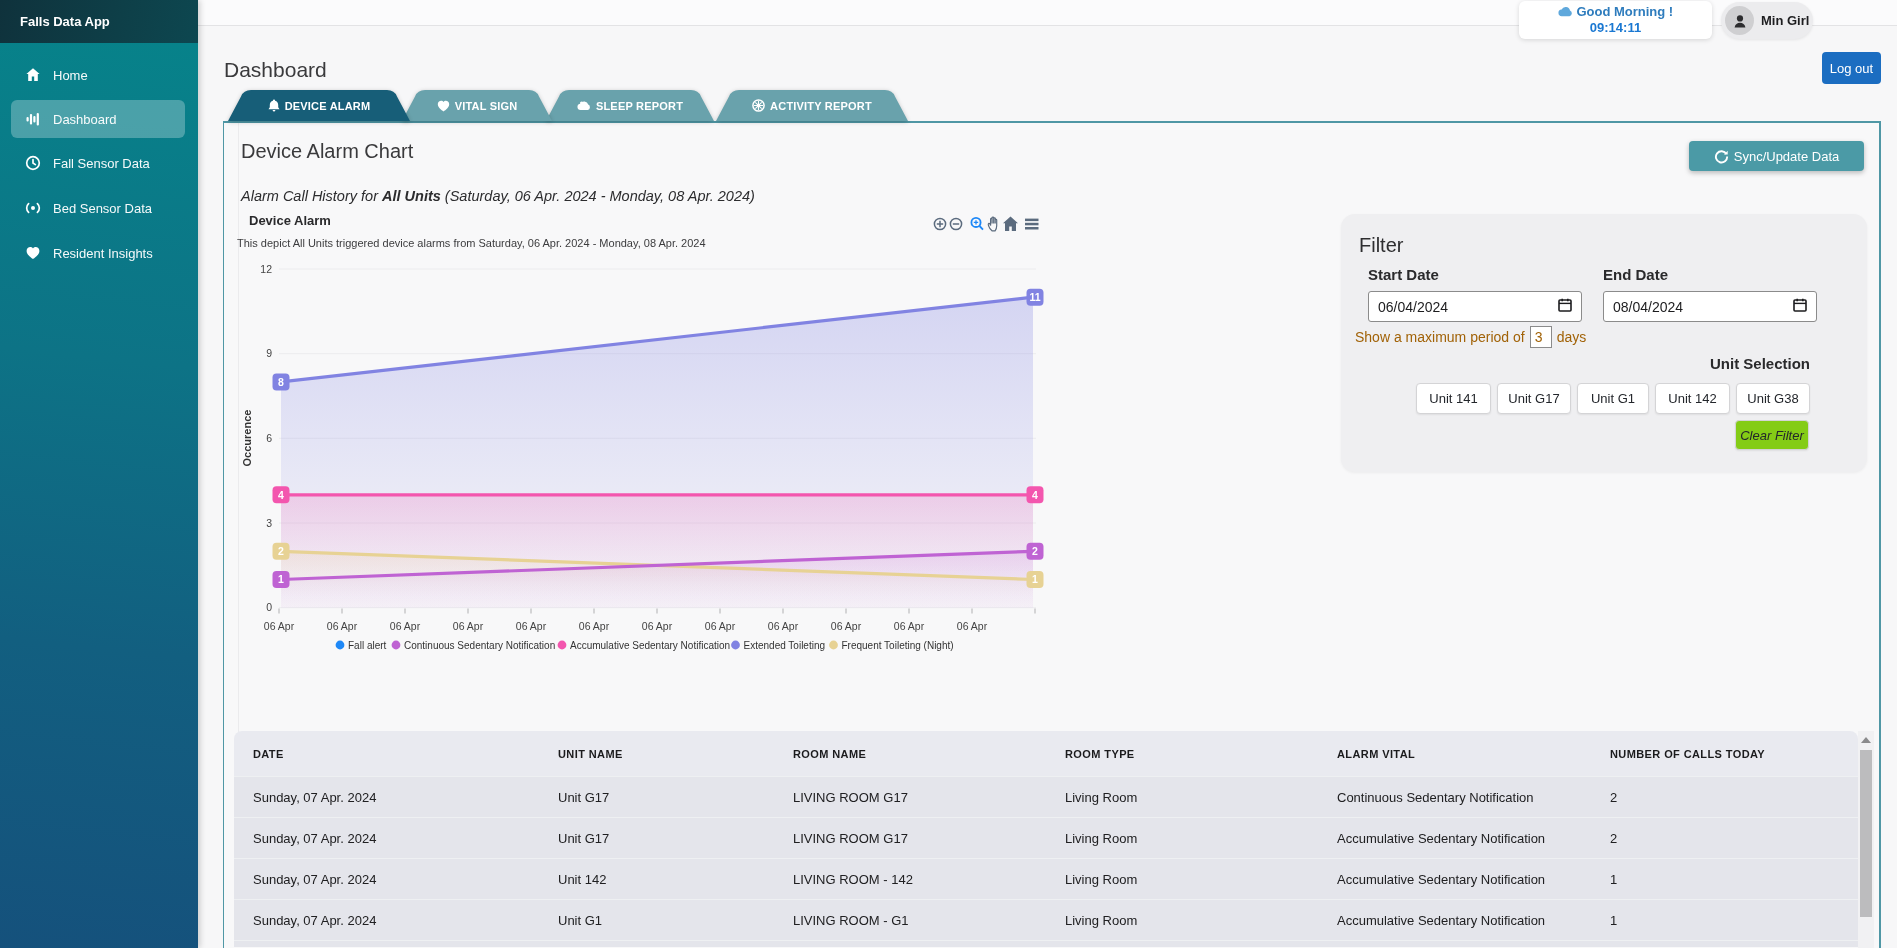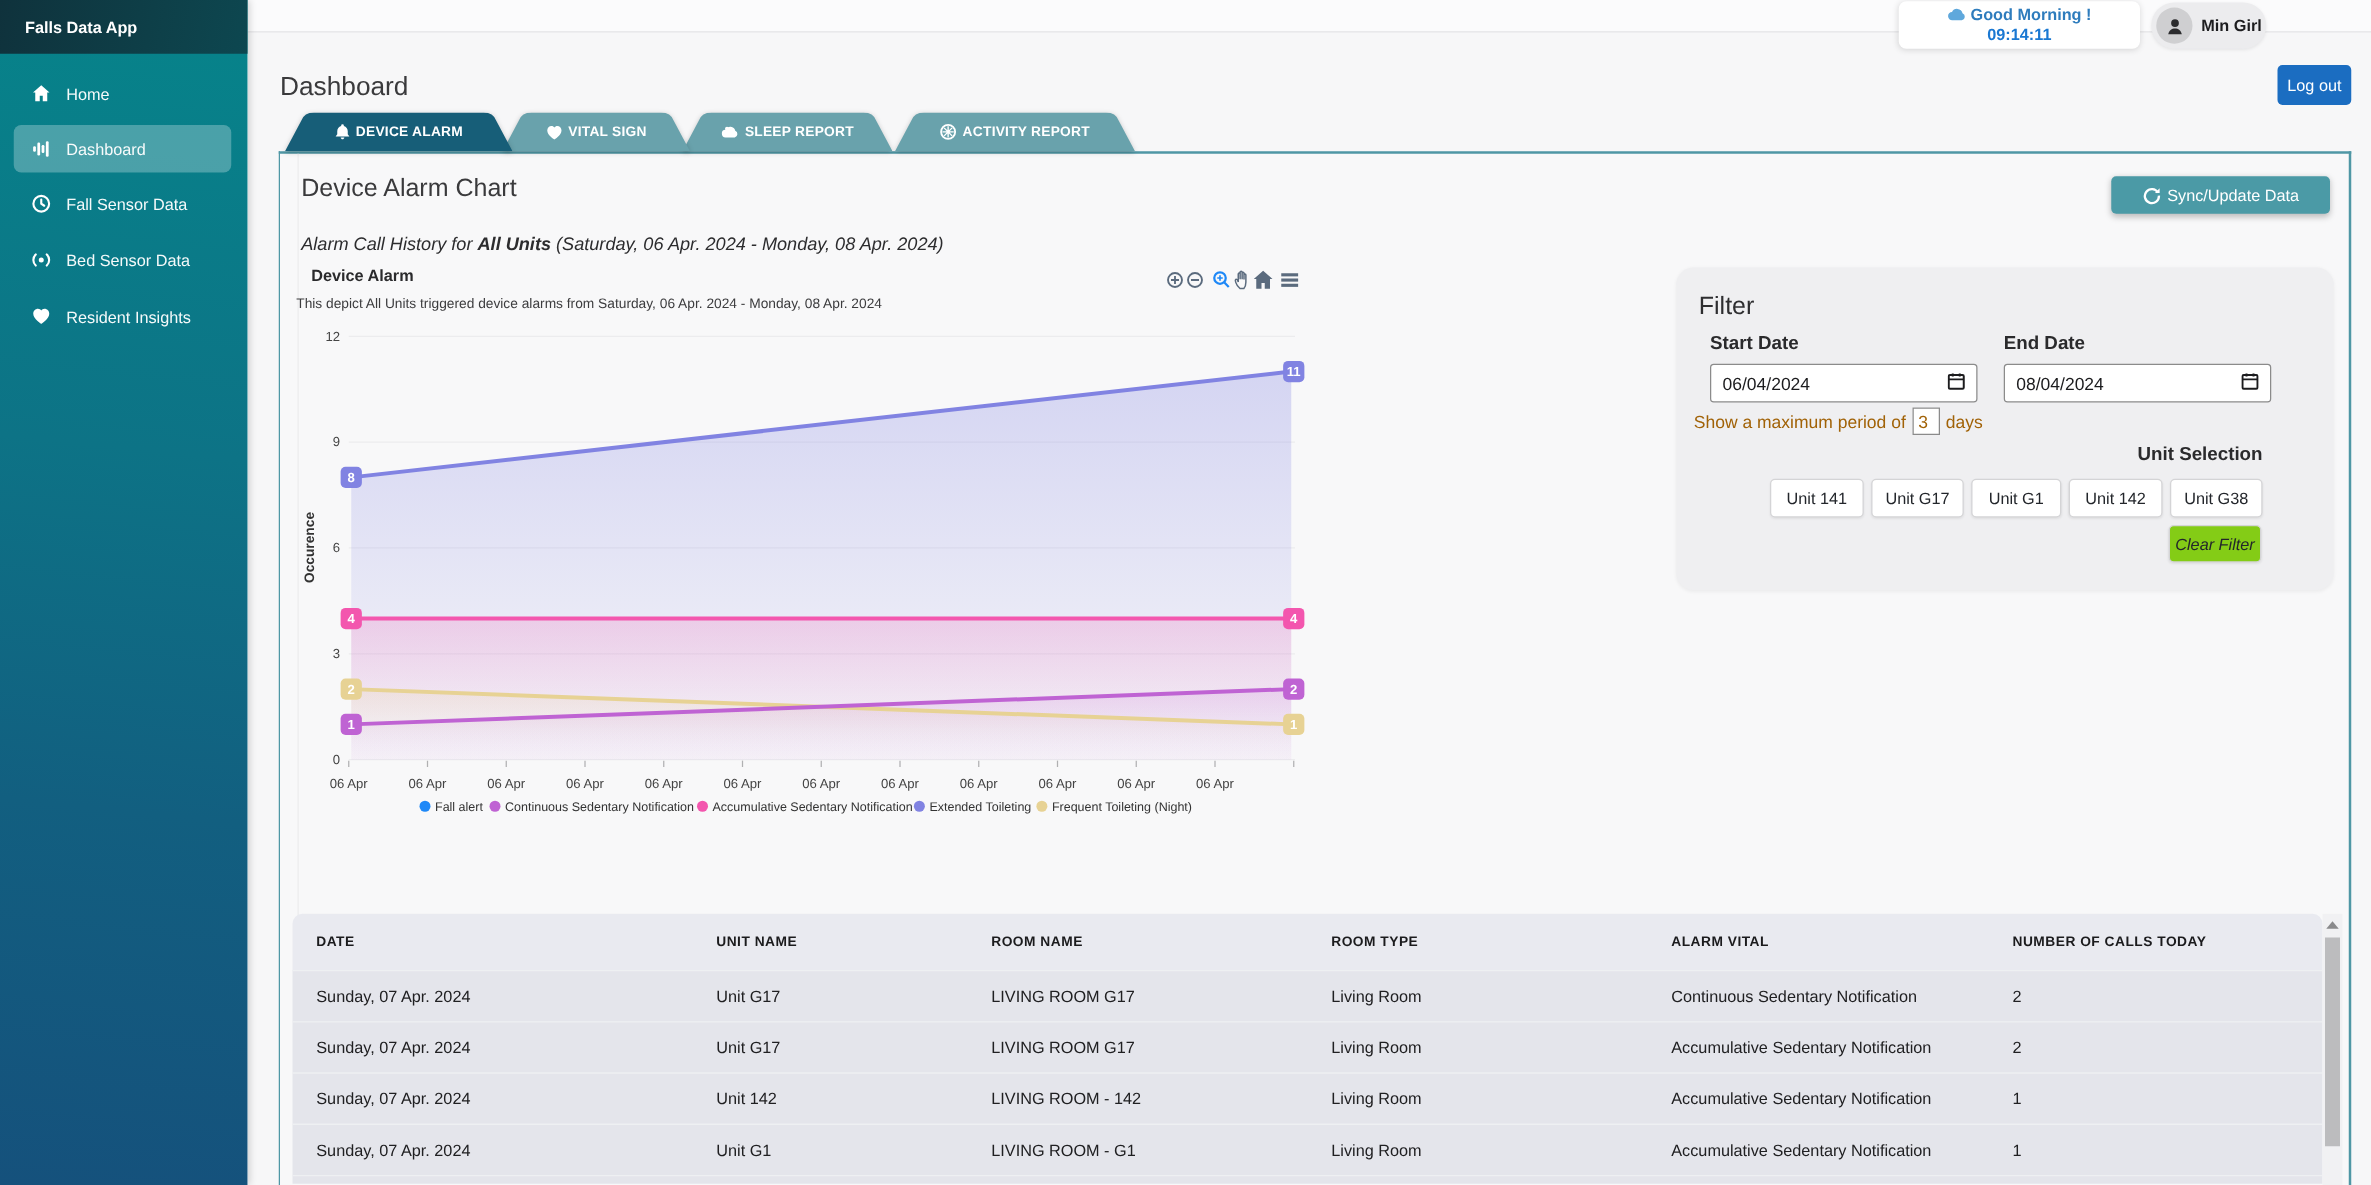--- a/index.html
+++ b/index.html
@@ -74,21 +74,21 @@
 .clear { position:absolute; left:394px; top:206px; width:74px; height:30px; background:#84cc16;
   border:1px solid #d4d4d6; border-radius:4px; font-size:13px; font-style:italic; color:#23262b;
   font-family:inherit; box-shadow:0 1px 2px rgba(0,0,0,.07); }
 
 
 .tbl { position:absolute; left:10px; top:608px; width:1624px; }
 .tbl .hd { height:45px; background:#e9eaf0; border-radius:8px 8px 0 0; position:relative; }
 .tbl .row { height:41px; background:#e4e5eb; border-top:1px solid #eef0f2; position:relative; }
 .tbl span { position:absolute; top:50%; transform:translateY(-50%); font-size:13px; color:#202022; white-space:nowrap; }
 .tbl .hd span { font-size:11px; font-weight:bold; color:#1b1b1d; letter-spacing:.4px; }
-.c1 { left:19px; } .c2 { left:298px;padding-left:41px; } .c3 { left:559px; } .c4 { left:831px; } .c5 { left:1103px; } .c6 { left:1376px; }
+.c1 { left:19px; } .c2 { left:283px;padding-left:41px; } .c3 { left:559px; } .c4 { left:831px; } .c5 { left:1103px; } .c6 { left:1376px; }
 
 .sbtrack { position:absolute; left:1634px; top:608px; width:16px; height:219px; background:#f1f1f3; }
 .sbthumb { position:absolute; left:1636px; top:627px; width:12px; height:167px; background:#bcbcbe; }
 .sbarrow { position:absolute; left:1637px; top:614px; width:0; height:0;
   border-left:5px solid transparent; border-right:5px solid transparent; border-bottom:6px solid #8a8a8c; }
 </style>
 </head>
 <body>
 <aside class="sidebar">
   <div class="brand">Falls Data App</div>

